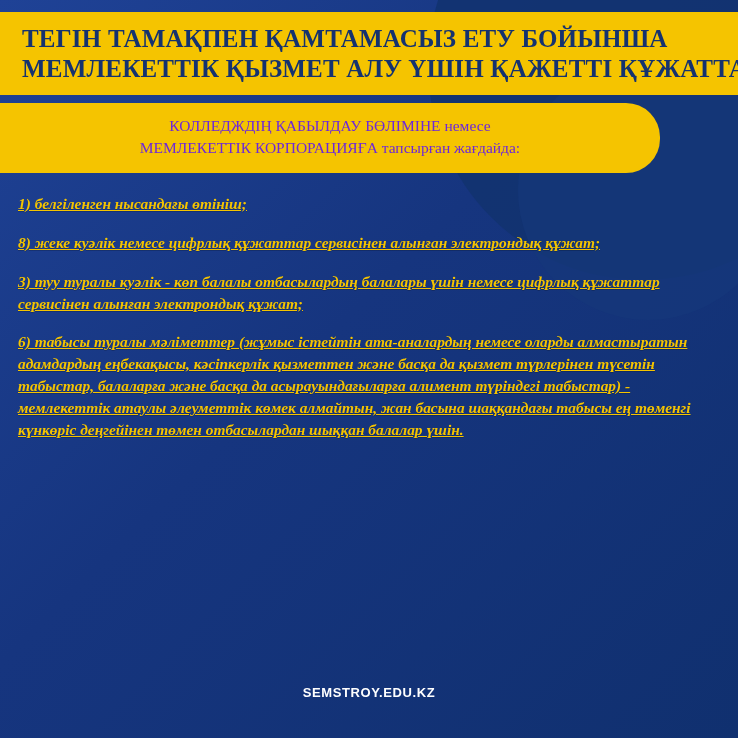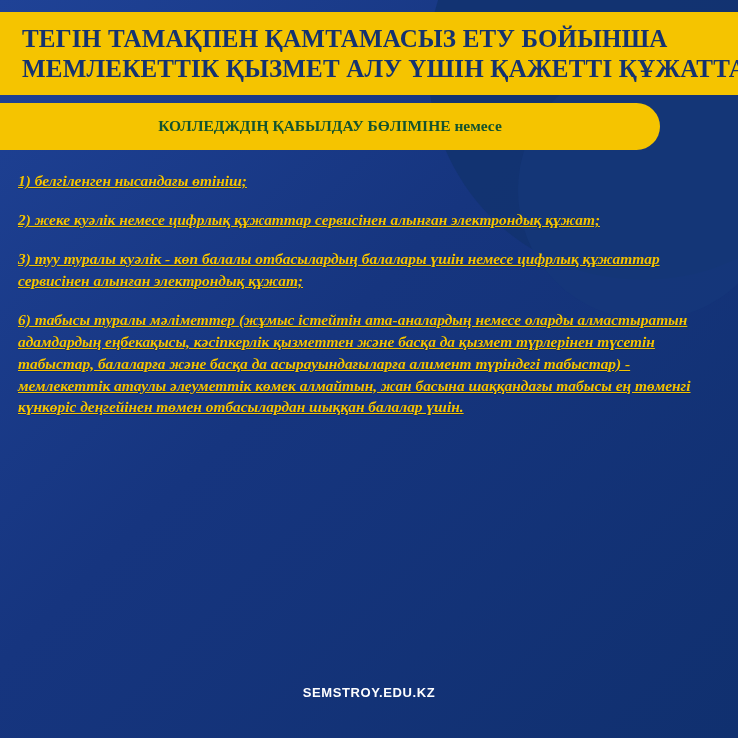--- a/index.html
+++ b/index.html
@@ -69,22 +69,22 @@
     background: #f5c400;
     margin: 8px 0 0 0;
     width: 660px;
     border-top-right-radius: 34px;
     border-bottom-right-radius: 34px;
     padding: 12px 20px 13px 20px;
     box-sizing: border-box;
     text-align: center;
   }
   .subtitle-band .sub-line {
-    color: #14532d;
-    font-weight: bold;
+    color: #6d28d9;
+    font-weight: normal;
     font-size: 15.5px;
     line-height: 1.45;
   }
 
   
   .body-list {
     position: relative;
     z-index: 3;
     padding: 20px 28px 0 18px;
     box-sizing: border-box;
@@ -125,25 +125,26 @@
   <div class="arc"></div>
   <div class="arc2"></div>
 
   <div class="title-band">
     <div class="title-line">ТЕГІН ТАМАҚПЕН ҚАМТАМАСЫЗ ЕТУ БОЙЫНША</div>
     <div class="title-line">МЕМЛЕКЕТТІК ҚЫЗМЕТ АЛУ ҮШІН ҚАЖЕТТІ ҚҰЖАТТАР</div>
   </div>
 
   <div class="subtitle-band">
     <div class="sub-line">КОЛЛЕДЖДІҢ ҚАБЫЛДАУ БӨЛІМІНЕ немесе</div>
+    <div class="sub-line">МЕМЛЕКЕТТІК КОРПОРАЦИЯҒА тапсырған жағдайда:</div>
   </div>
 
   <div class="body-list">
     <div class="item">1) белгіленген нысандағы өтініш;</div>
-    <div class="item">2) жеке куәлік немесе цифрлық құжаттар сервисінен алынған электрондық құжат;</div>
+    <div class="item">8) жеке куәлік немесе цифрлық құжаттар сервисінен алынған электрондық құжат;</div>
     <div class="item">3) туу туралы куәлік - көп балалы отбасылардың балалары үшін немесе цифрлық құжаттар сервисінен алынған электрондық құжат;</div>
     <div class="item">6) табысы туралы мәліметтер (жұмыс істейтін ата-аналардың немесе оларды алмастыратын адамдардың еңбекақысы, кәсіпкерлік қызметтен және басқа да қызмет түрлерінен түсетін табыстар, балаларға және басқа да асырауындағыларға алимент түріндегі табыстар) - мемлекеттік атаулы әлеуметтік көмек алмайтын, жан басына шаққандағы табысы ең төменгі күнкөріс деңгейінен төмен отбасылардан шыққан балалар үшін.</div>
   </div>
 
   <div class="footer">
     <span class="site">SEMSTROY.EDU.KZ</span>
   </div>
 
 </div>
 

